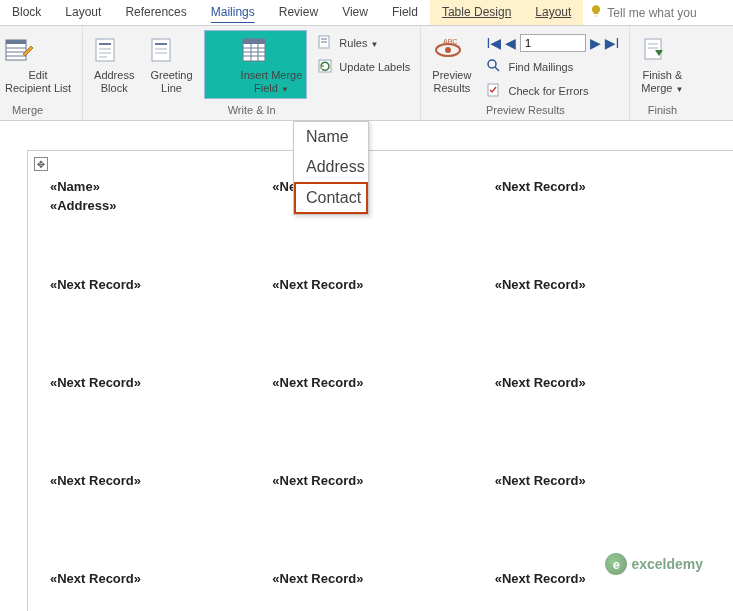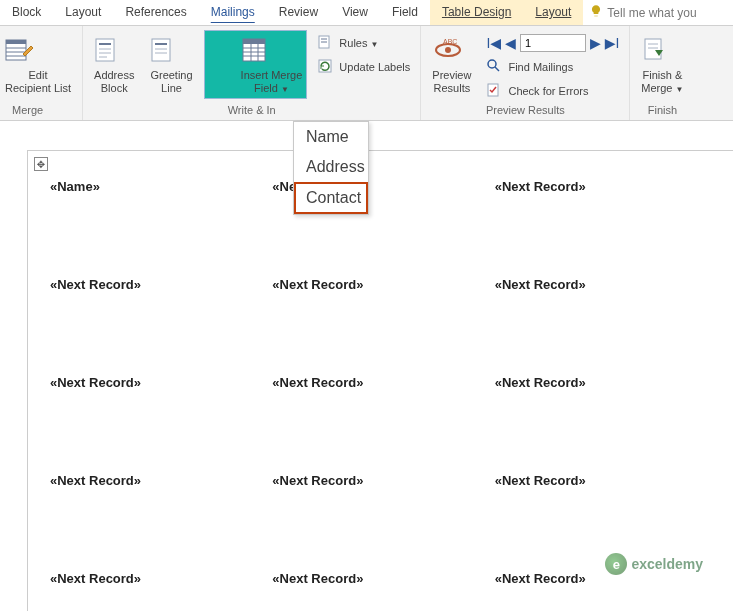--- a/index.html
+++ b/index.html
@@ -219,20 +219,21 @@
     <div class="dropdown-item highlighted">Contact</div>
   </div>
 </div>
 
 <div class="doc-area">
   <div class="move-handle"></div>
   <div class="doc-inner">
     <div class="label-grid">
       <div class="cell">
         <span>«Name»</span>
+        <span>«Address»</span>
       </div>
       <div class="cell">
           <span>«Next Record»</span>
         </div>
       <div class="cell">
           <span>«Next Record»</span>
         </div>
       <div class="cell">
           <span>«Next Record»</span>
         </div>

